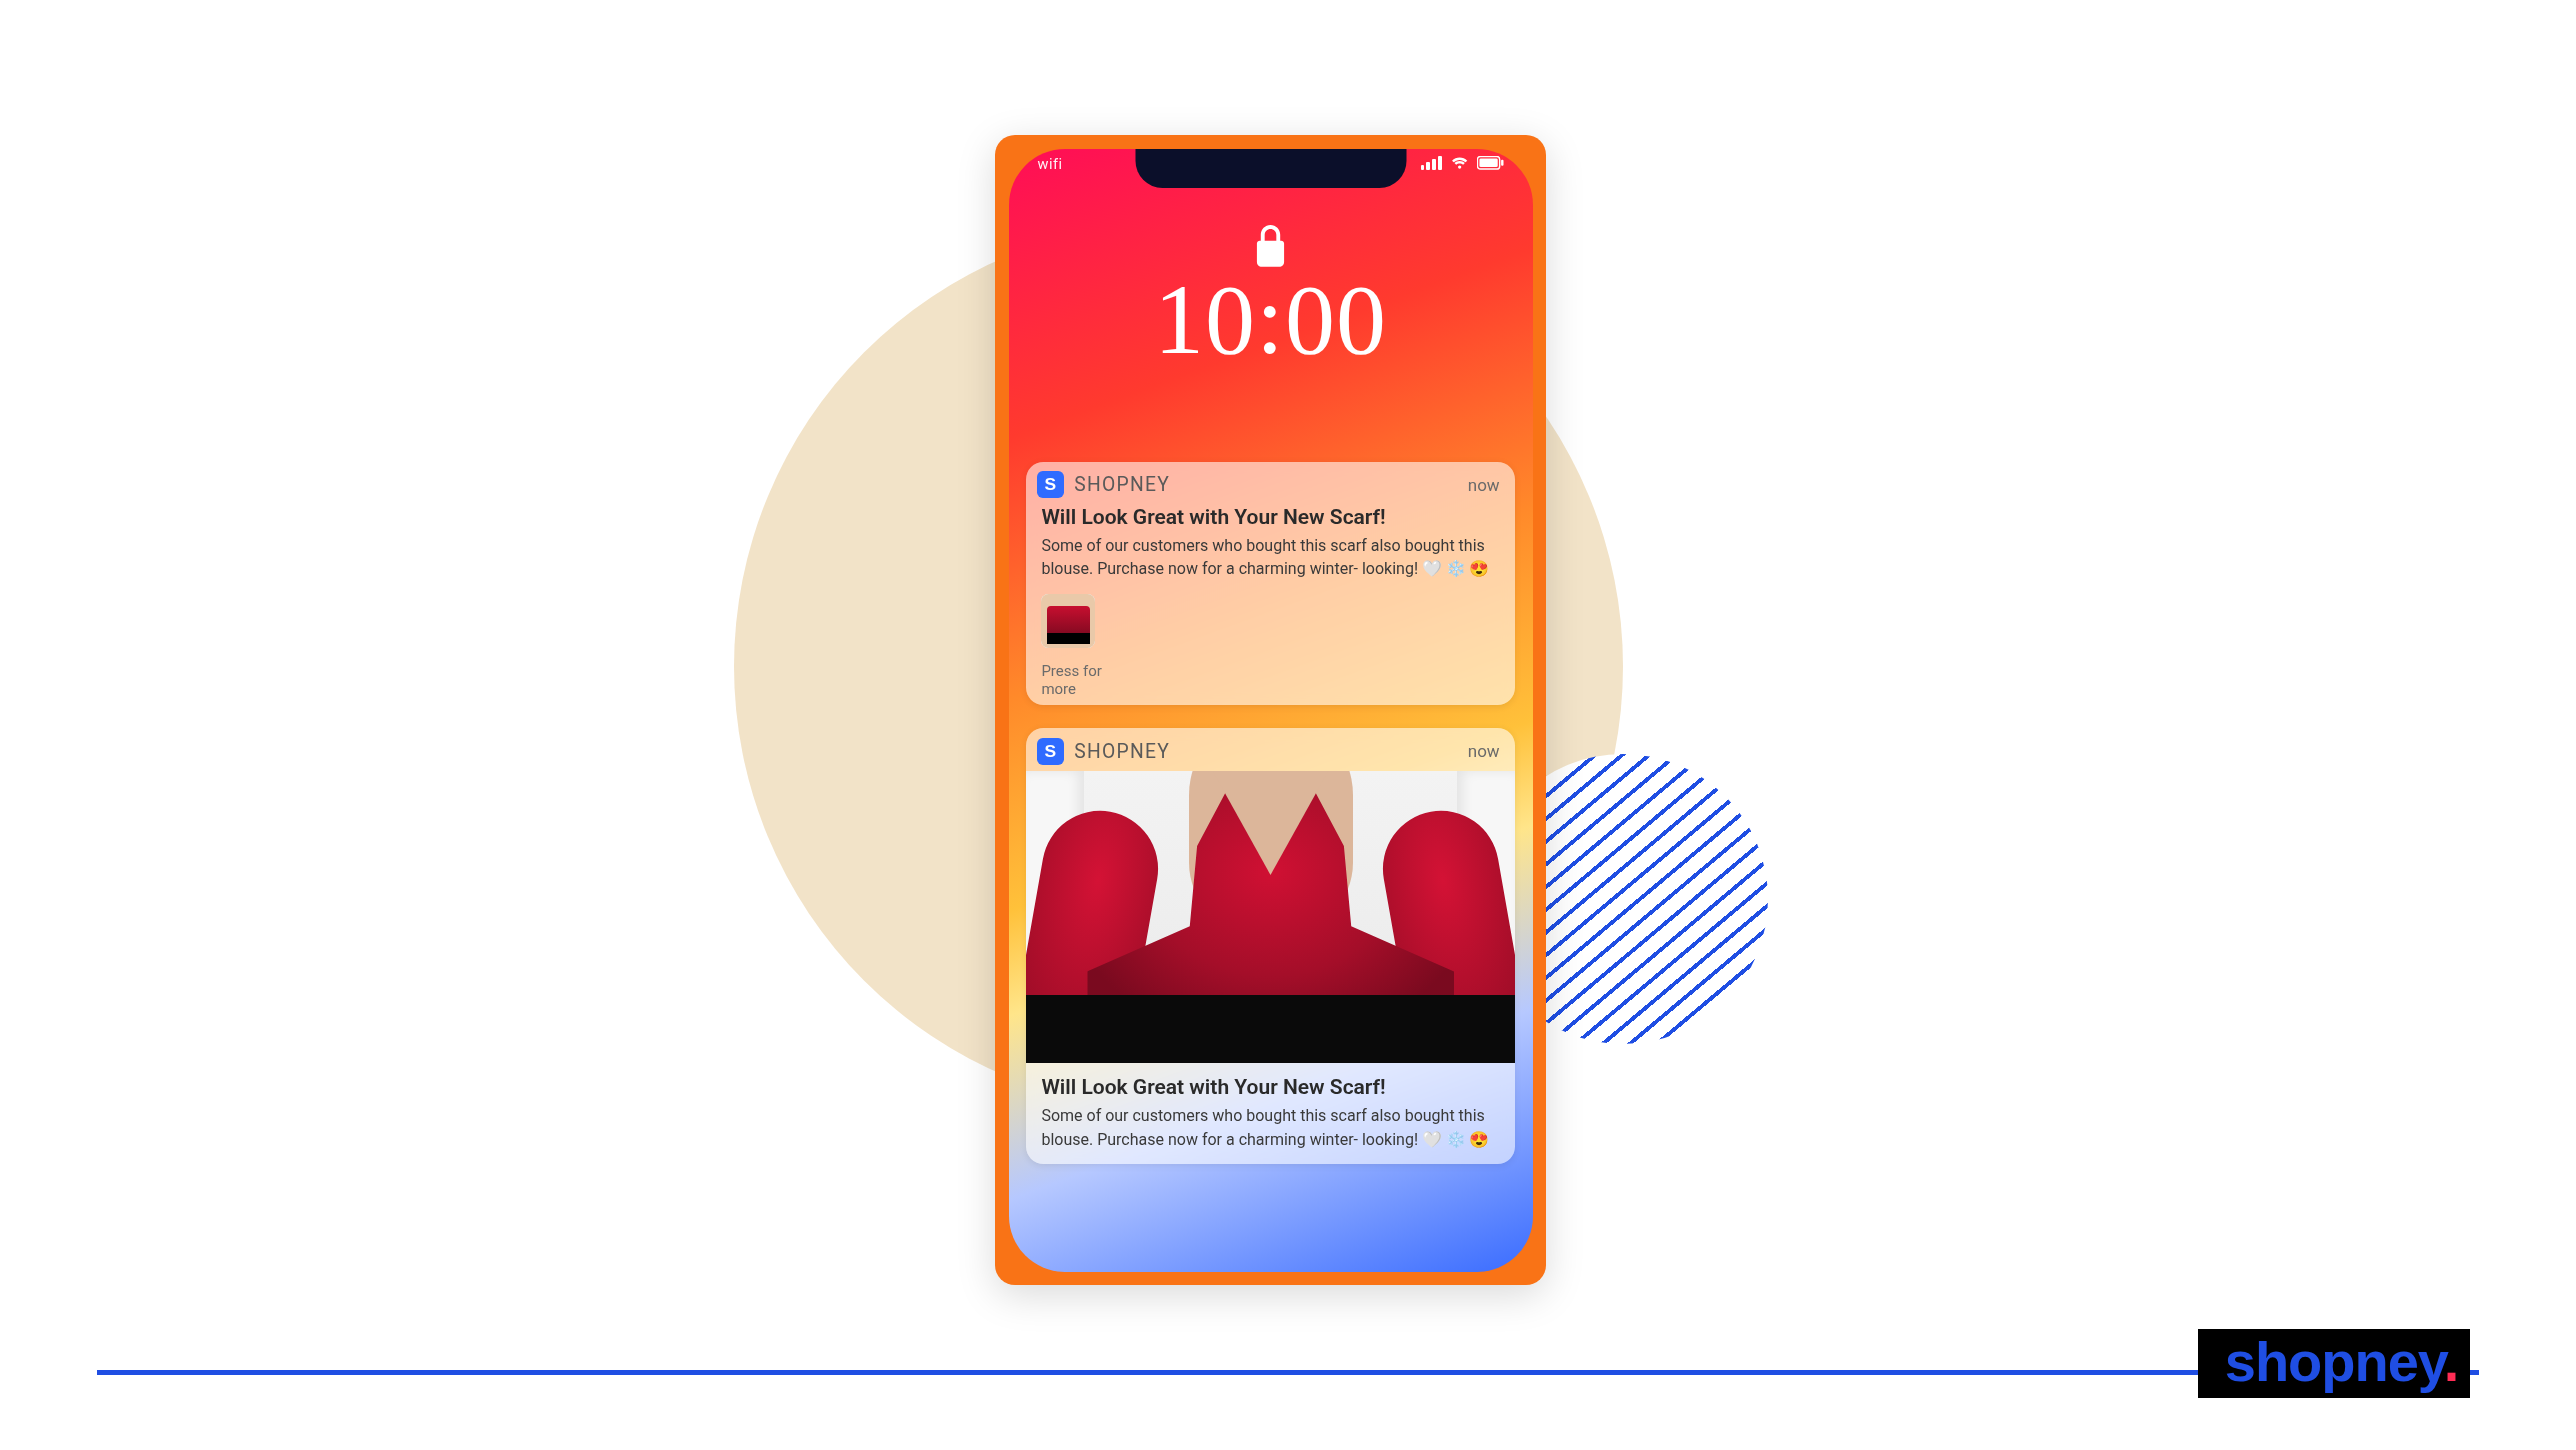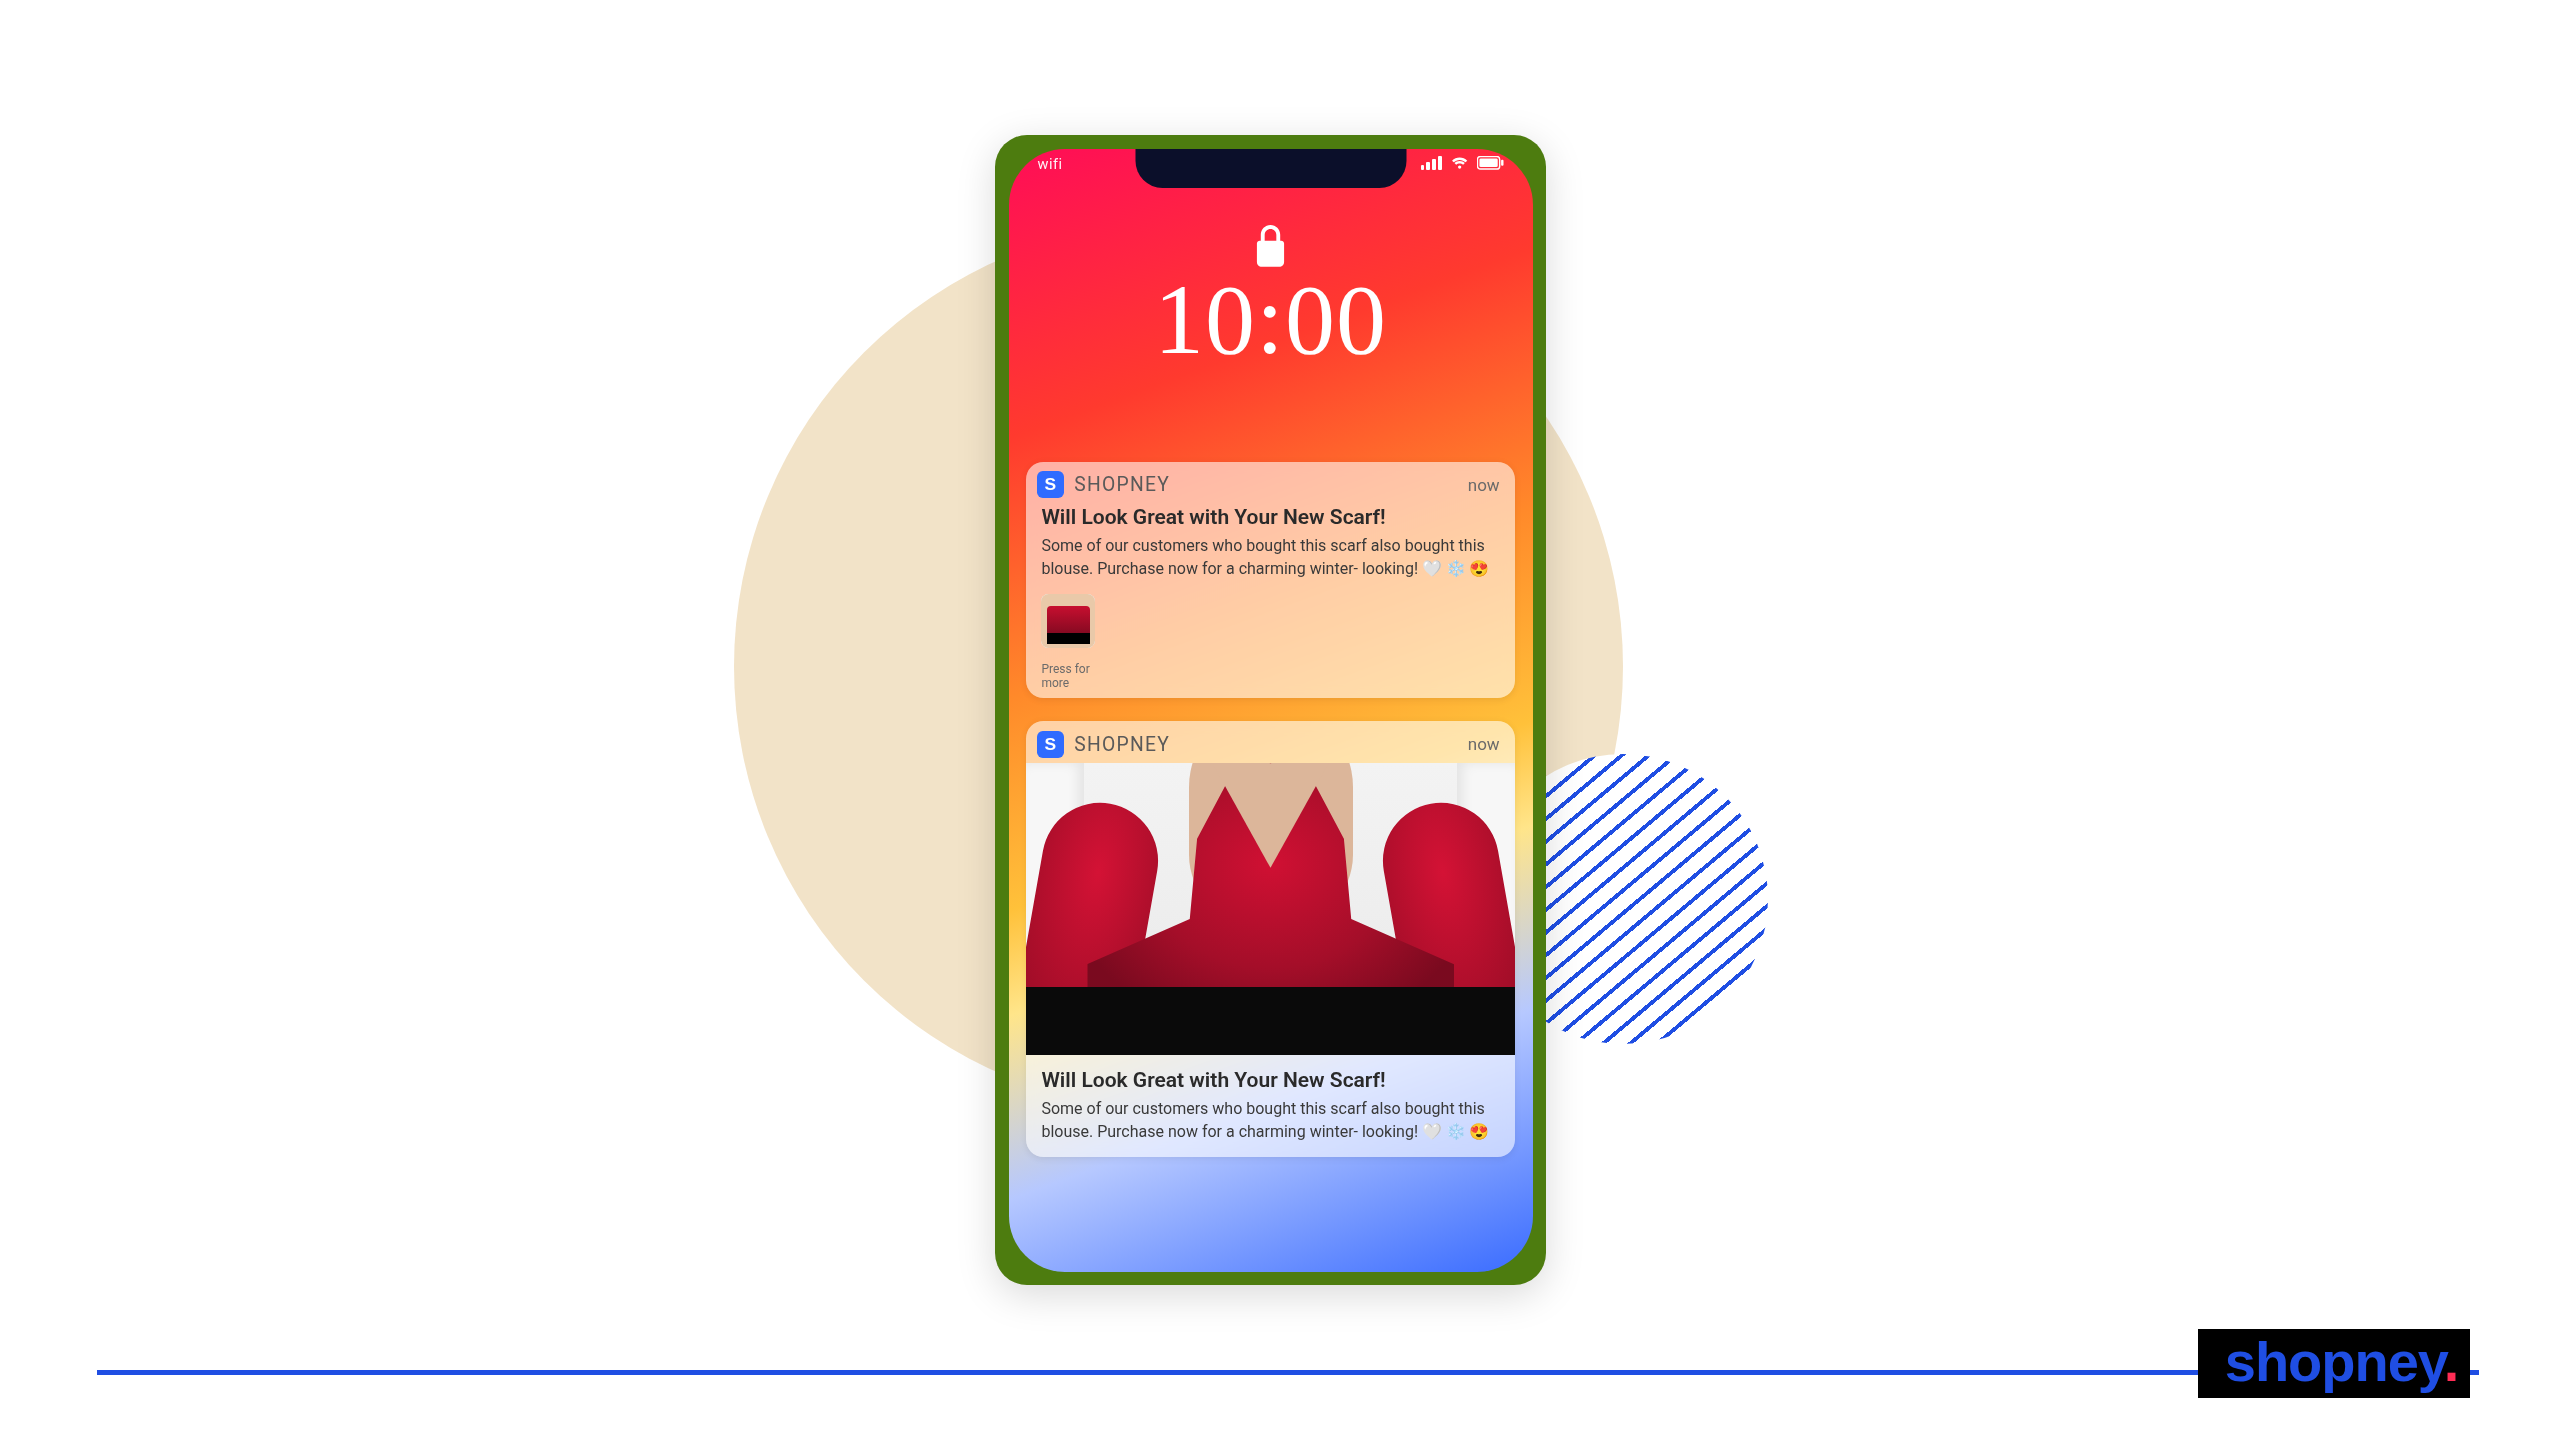--- a/index.html
+++ b/index.html
@@ -48,22 +48,22 @@
     );
   }
 
   
   .phone {
     position: absolute;
     left: 995px;
     top: 135px;
     width: 551px;
     height: 1150px;
-    border-radius: 32px;
-    background: #4d7c0f;
+    border-radius: 20px;
+    background: #f97316;
     padding: 13.5px;
     z-index: 5;
     box-shadow: 0 9.7px 39px rgba(0,0,0,0.15);
   }
   .phone-screen {
     position: relative;
     width: 100%;
     height: 100%;
     border-radius: 56px;
     overflow: hidden;
@@ -231,21 +231,21 @@
   }
   .notif-thumb .mini-prod::after {
     content: "";
     position: absolute;
     inset: 22% 10% 8% 10%;
     background: linear-gradient(180deg, #c70f2f 0%, #880a22 70%, #000 70%, #000 100%);
     border-radius: 3.9px 3.9px 0 0;
   }
 
   .press-for-more {
-    font-size: 12px;
+    font-size: 15px;
     color: #6b6b6b;
     padding: 0 15.5px 7.7px 15.5px;
     line-height: 1.2;
   }
 
   
   .notif2 .hero-image {
     width: 100%;
     height: 292px;
     background: linear-gradient(180deg, #f3f3f3 0%, #e9e9e9 100%);

